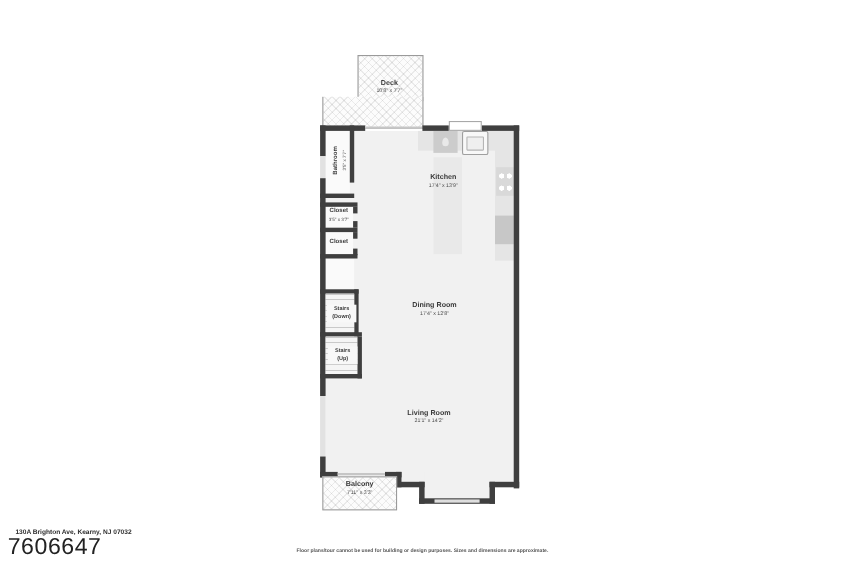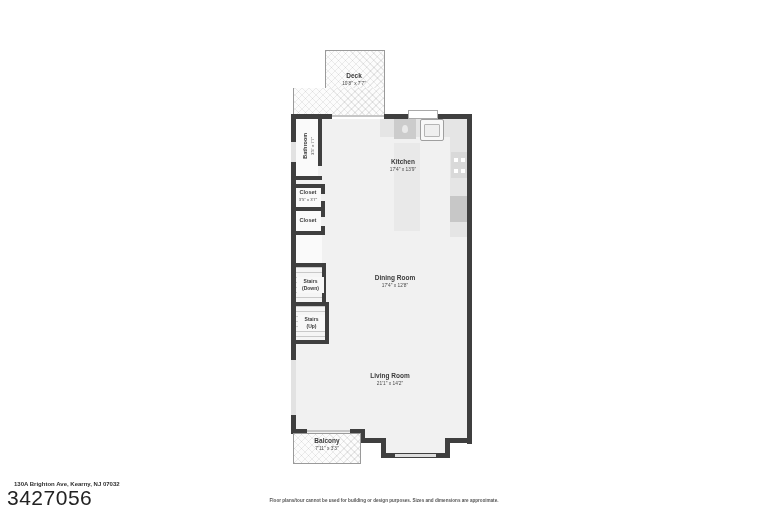--- a/index.html
+++ b/index.html
@@ -144,16 +144,16 @@
   <div class="label" style="left:365px;top:274px;width:60px;">
     <div class="room-name">Dining Room</div>
     <div class="room-dims">17'4" x 12'8"</div>
   </div>
   <div class="label" style="left:360px;top:372px;width:60px;">
     <div class="room-name">Living Room</div>
     <div class="room-dims">21'1" x 14'2"</div>
   </div>
 
   <div id="address">130A Brighton Ave, Kearny, NJ 07032</div>
-  <div id="listing-number">3427056</div>
+  <div id="listing-number">7606647</div>
   <div id="disclaimer">Floor plans/tour cannot be used for building or design purposes. Sizes and dimensions are approximate.</div>
 
 </div>
 
 </body></html>

